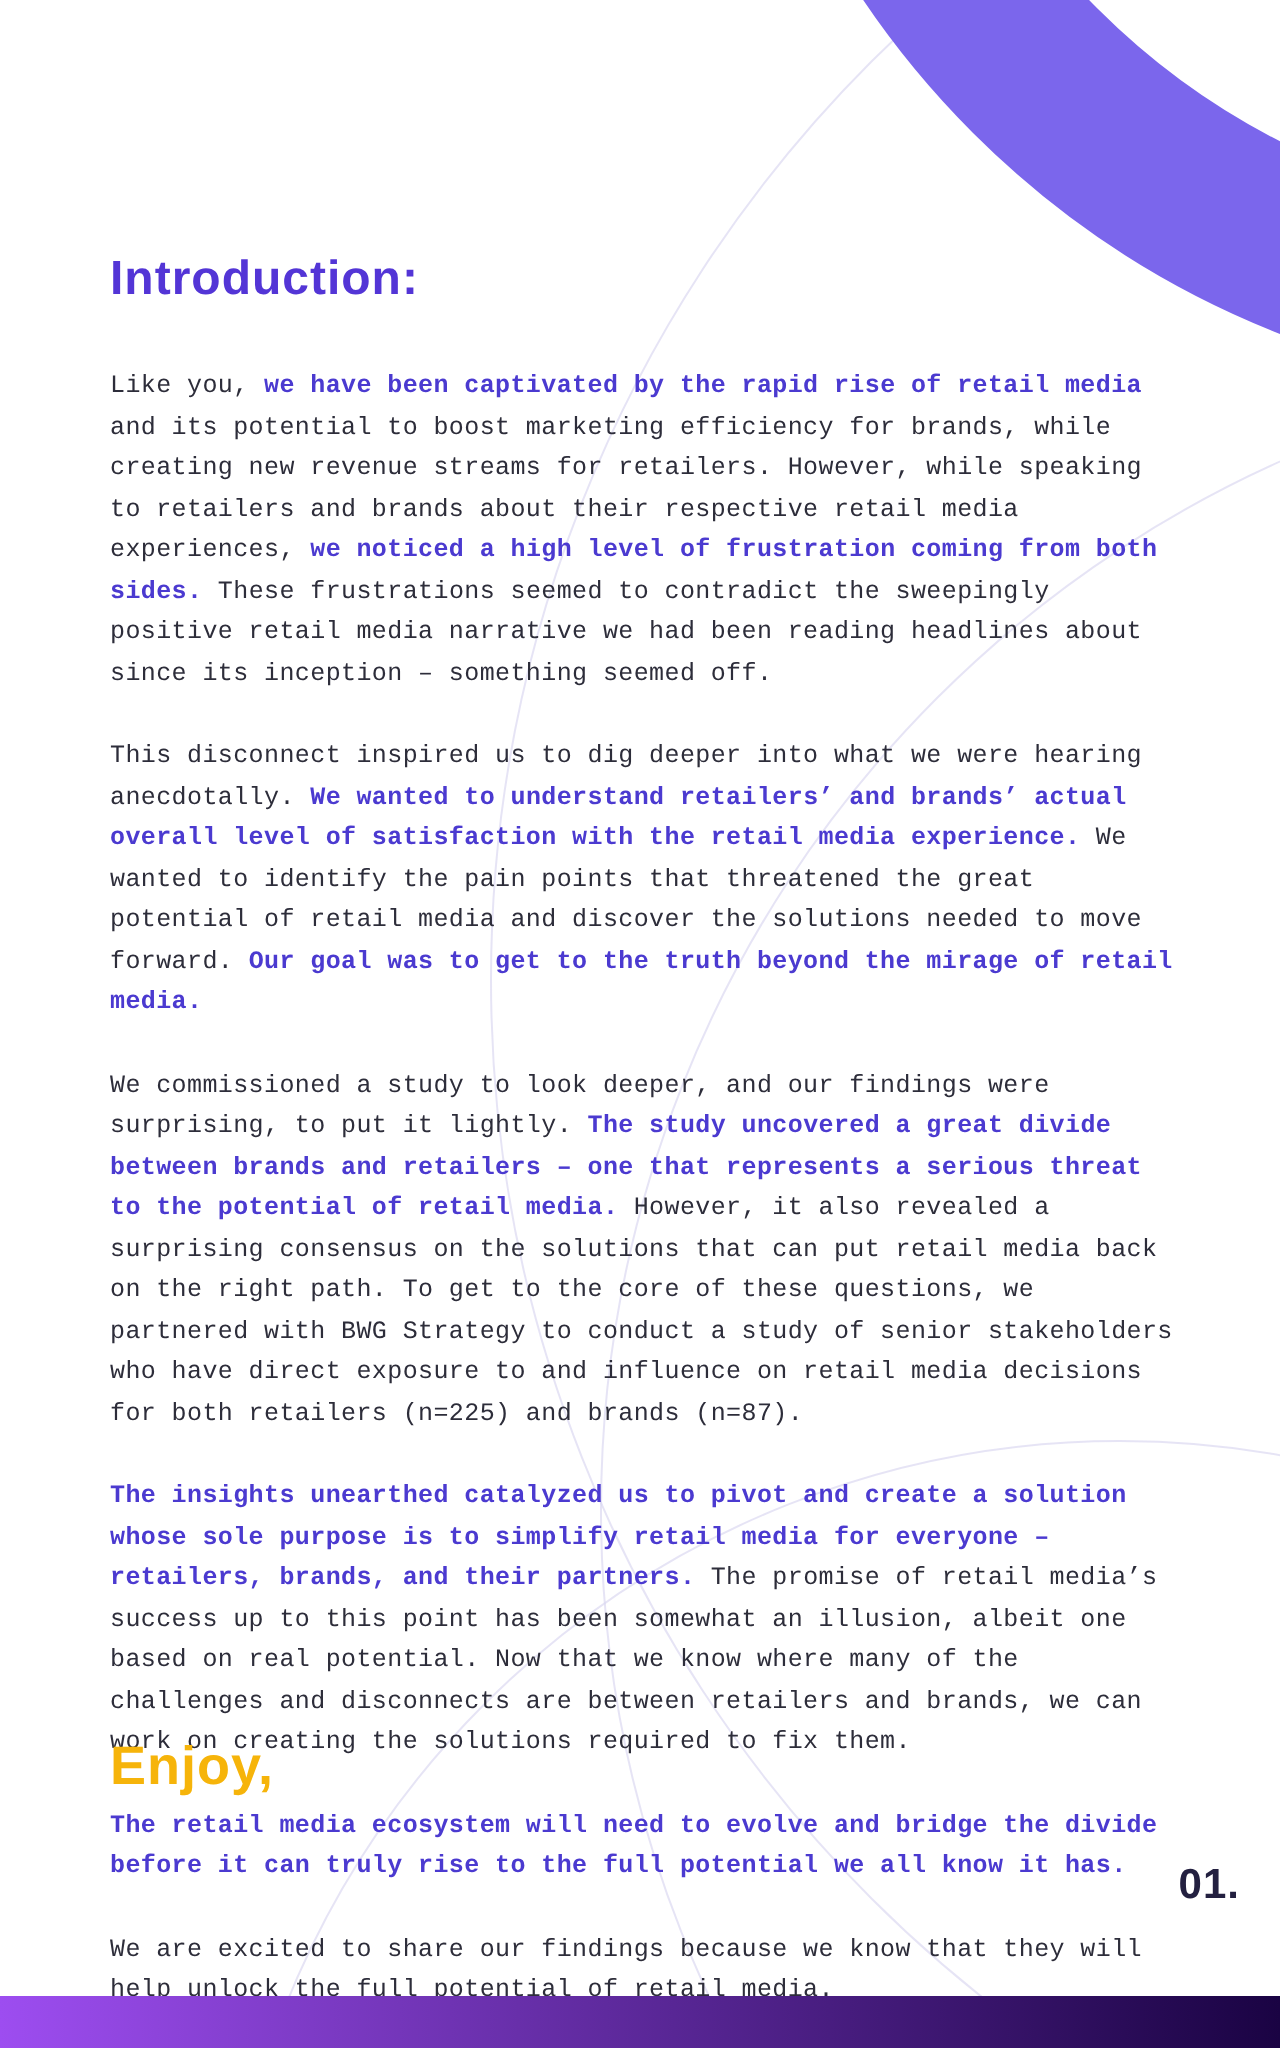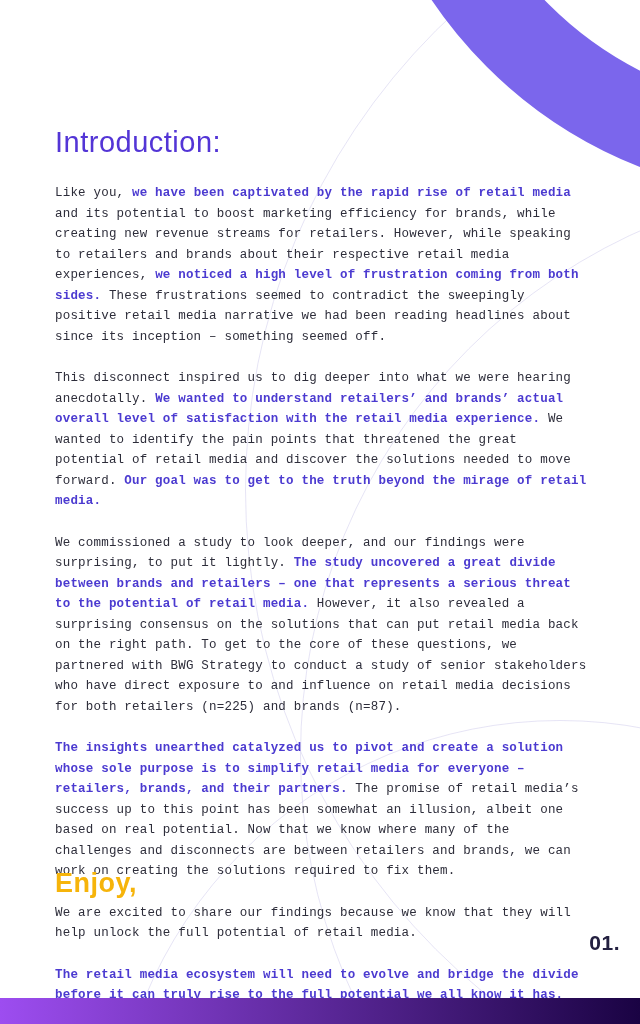--- a/index.html
+++ b/index.html
@@ -29,22 +29,22 @@
     box-sizing:border-box;
     opacity:.65;
   }
   .faint-circle.c1{left:245px;top:-160px;width:1300px;height:1300px;}
   .faint-circle.c2{left:300px;top:180px;width:1150px;height:1150px;}
   .faint-circle.c3{left:110px;top:720px;width:900px;height:900px;}
 
   .heading{
     position:absolute;
     left:55px;top:108px;
-    font-size:29px;
-    font-weight:400;
+    font-size:24px;
+    font-weight:700;
     letter-spacing:.5px;
     color:var(--heading-purple,#5335d6);
     margin-top:18px;
   }
   .content{
     position:absolute;
     left:55px;top:183px;
     width:533px;
   }
   .body-paragraph{
@@ -104,22 +104,22 @@
   <div class="faint-circle c3"></div>
   <div class="arc-ring"></div>
 
   <h1 class="heading">Introduction:</h1>
 
   <div class="content">
       <p class="body-paragraph"><span class="run-normal">Like you, </span><span class="run-bold">we have been captivated by the rapid rise of retail media</span><span class="run-normal"> and its potential to boost marketing efficiency for brands, while creating new revenue streams for retailers. However, while speaking to retailers and brands about their respective retail media experiences, </span><span class="run-bold">we noticed a high level of frustration coming from both sides.</span><span class="run-normal"> These frustrations seemed to contradict the sweepingly positive retail media narrative we had been reading headlines about since its inception – something seemed off.</span></p>
       <p class="body-paragraph"><span class="run-normal">This disconnect inspired us to dig deeper into what we were hearing anecdotally. </span><span class="run-bold">We wanted to understand retailers’ and brands’ actual overall level of satisfaction with the retail media experience.</span><span class="run-normal"> We wanted to identify the pain points that threatened the great potential of retail media and discover the solutions needed to move forward. </span><span class="run-bold">Our goal was to get to the truth beyond the mirage of retail media.</span></p>
       <p class="body-paragraph"><span class="run-normal">We commissioned a study to look deeper, and our findings were surprising, to put it lightly. </span><span class="run-bold">The study uncovered a great divide between brands and retailers – one that represents a serious threat to the potential of retail media.</span><span class="run-normal"> However, it also revealed a surprising consensus on the solutions that can put retail media back on the right path. To get to the core of these questions, we partnered with BWG Strategy to conduct a study of senior stakeholders who have direct exposure to and influence on retail media decisions for both retailers (n=225) and brands (n=87).</span></p>
       <p class="body-paragraph"><span class="run-bold">The insights unearthed catalyzed us to pivot and create a solution whose sole purpose is to simplify retail media for everyone – retailers, brands, and their partners.</span><span class="run-normal"> The promise of retail media’s success up to this point has been somewhat an illusion, albeit one based on real potential. Now that we know where many of the challenges and disconnects are between retailers and brands, we can work on creating the solutions required to fix them.</span></p>
+      <p class="body-paragraph"><span class="run-bold">The retail media ecosystem will need to evolve and bridge the divide before it can truly rise to the full potential we all know it has.</span></p>
       <p class="body-paragraph"><span class="run-normal">We are excited to share our findings because we know that they will help unlock the full potential of retail media.</span></p>
-      <p class="body-paragraph"><span class="run-bold">The retail media ecosystem will need to evolve and bridge the divide before it can truly rise to the full potential we all know it has.</span></p>
     </div>
 
   <div class="signature">
     <div class="signature-enjoy">Enjoy,</div>
   </div>
 
   <div class="page-number">01.</div>
   <div class="footer-bar"></div>
 
 </div>

